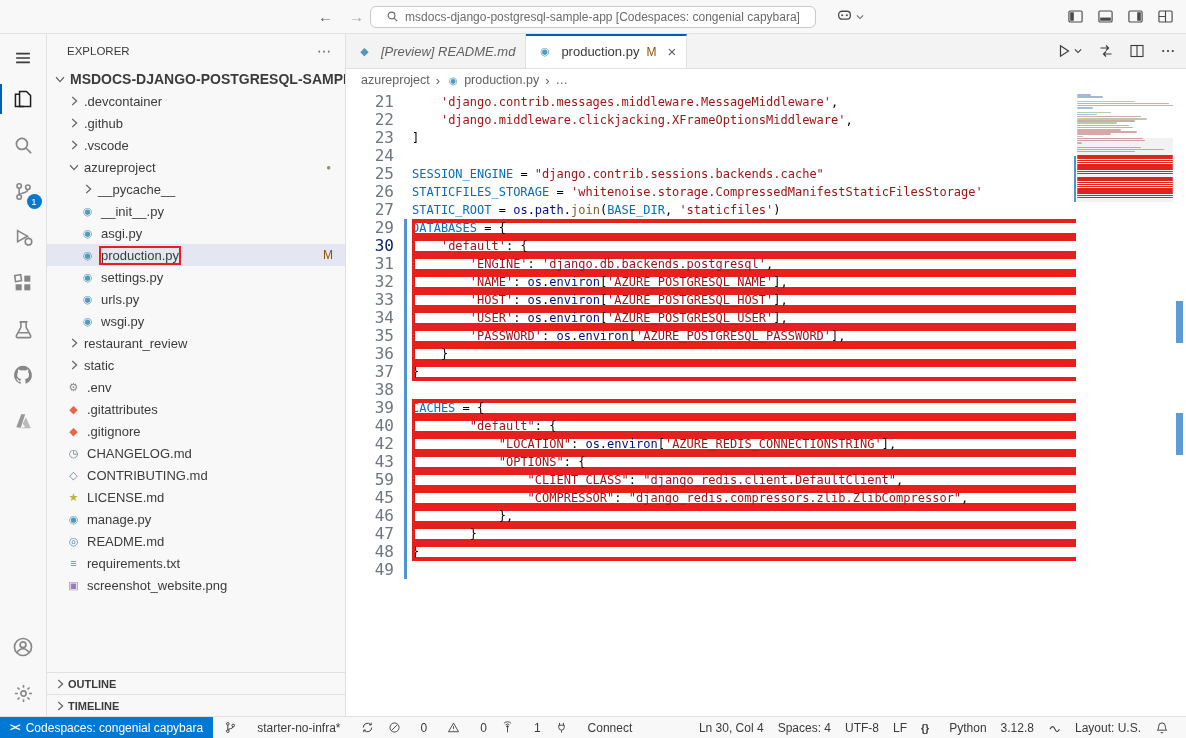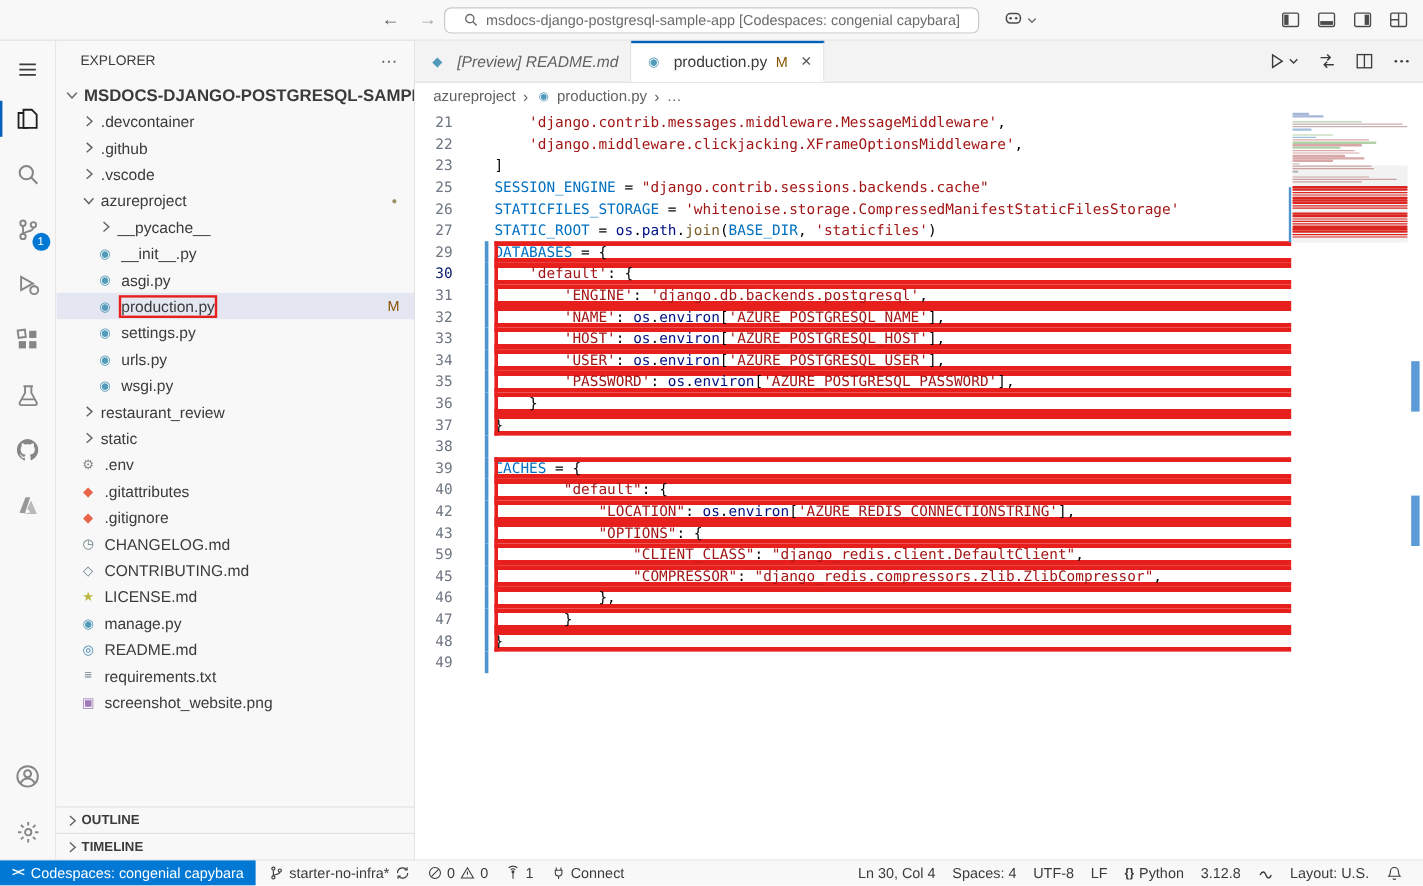--- a/index.html
+++ b/index.html
@@ -62,21 +62,21 @@
   .editor-actions{position:absolute;right:10px;top:0;height:34px;display:flex;align-items:center;gap:15px;color:#3b3b3b;}
   .ea{display:flex;align-items:center;cursor:pointer;}
   .runbtn{gap:1px;}
   .breadcrumbs{height:22px;display:flex;align-items:center;gap:4px;padding-left:15px;font-size:12.5px;color:#616161;background:#fff;}
   .bc-item{display:flex;align-items:center;gap:3px;cursor:pointer;}
   .bc-sep{margin:0 2px;font-size:13px;}
 
   .editor{flex:1 1 auto;position:relative;overflow:hidden;background:#fff;font-family:"DejaVu Sans Mono",monospace;font-size:12px;}
   .code{position:absolute;top:2px;left:0;right:110px;}
   .line{display:flex;height:18px;line-height:18px;}
-  .ln{width:48px;flex:none;text-align:center;color:#6e7681;font-size:12px;}
+  .ln{width:48px;flex:none;text-align:right;color:#6e7681;font-size:16px;}
   .line.cur .ln{color:#0b216f;}
   .lb{flex:1 1 auto;margin-left:18px;white-space:pre;position:relative;color:#000;}
   .line.annot .lb{background-image:linear-gradient(to bottom,var(--red) 0px,var(--red) 4px,transparent 4px,transparent 14px,var(--red) 14px,var(--red) 18px);}
   .line.annot .lb::after{content:"";position:absolute;left:0;top:0;width:3px;height:100%;background:var(--red);}
   .line.mod .lb::before{content:"";position:absolute;left:-8px;top:0;width:3px;height:100%;background:var(--modblue);}
   .sg-p{color:#000000;}
   .sg-s{color:#a31515;}
   .sg-v{color:#0070c1;}
   .sg-n{color:#001080;}
   .sg-f{color:#795e26;}
@@ -87,21 +87,21 @@
   .mm-mod{position:absolute;left:-3px;width:2px;background:var(--modblue);}
   .ruler{position:absolute;right:0;top:0;bottom:0;width:13px;}
   .rl-mark{position:absolute;left:3px;width:7px;background:#5c9ad8;}
 
   
   .statusbar{height:22px;background:#f8f8f8;border-top:1px solid #e1e1e1;display:flex;align-items:center;font-size:12px;color:#3b3b3b;}
   .remote{background:var(--badge);color:#fff;height:100%;display:flex;align-items:center;gap:6px;padding:0 10px;cursor:pointer;}
   .remote-ic{font-weight:bold;font-size:10px;letter-spacing:-1px;}
   .sb-left{display:flex;align-items:center;height:100%;margin-left:4px;}
   .sb-right{margin-left:auto;display:flex;align-items:center;height:100%;margin-right:10px;}
-  .sbitem{display:flex;align-items:center;gap:4px;padding:0 7px;height:100%;cursor:pointer;}
+  .sbitem{display:flex;align-items:center;gap:20px;padding:0 7px;height:100%;cursor:pointer;}
   .sic{display:flex;align-items:center;}
   .txtic{font-size:10.5px;font-weight:bold;}
 </style>
 </head>
 <body>
 
 <div class="titlebar">
   <div class="nav">
     <span class="navbtn">←</span>
     <span class="navbtn fwd">→</span>
@@ -448,20 +448,24 @@
             <span class="ln">21</span>
             <span class="lb"><span class="sg-p">    </span><span class="sg-s">'django.contrib.messages.middleware.MessageMiddleware'</span><span class="sg-p">,</span></span>
           </div>
           <div class="line">
             <span class="ln">22</span>
             <span class="lb"><span class="sg-p">    </span><span class="sg-s">'django.middleware.clickjacking.XFrameOptionsMiddleware'</span><span class="sg-p">,</span></span>
           </div>
           <div class="line">
             <span class="ln">23</span>
             <span class="lb"><span class="sg-p">]</span></span>
+          </div>
+          <div class="line">
+            <span class="ln">24</span>
+            <span class="lb"></span>
           </div>
           <div class="line">
             <span class="ln">25</span>
             <span class="lb"><span class="sg-v">SESSION_ENGINE</span><span class="sg-p"> = </span><span class="sg-s">"django.contrib.sessions.backends.cache"</span></span>
           </div>
           <div class="line">
             <span class="ln">26</span>
             <span class="lb"><span class="sg-v">STATICFILES_STORAGE</span><span class="sg-p"> = </span><span class="sg-s">'whitenoise.storage.CompressedManifestStaticFilesStorage'</span></span>
           </div>
           <div class="line">

